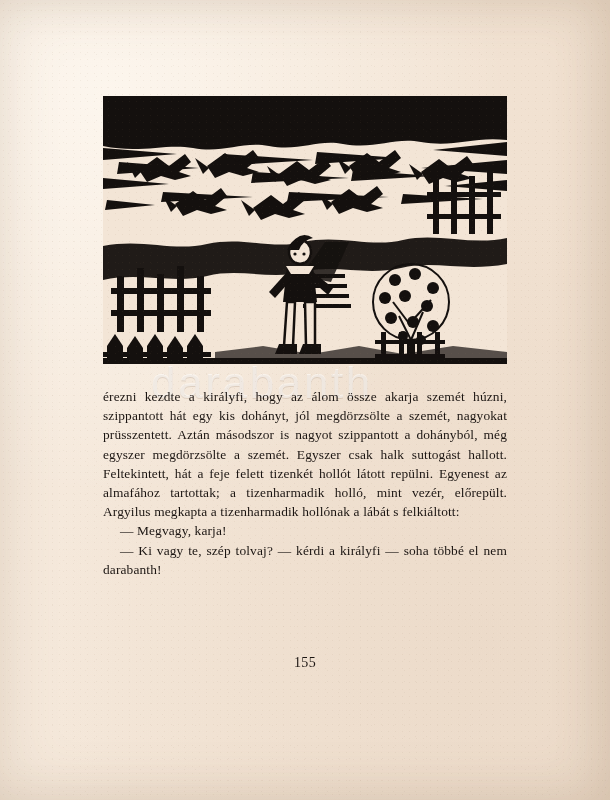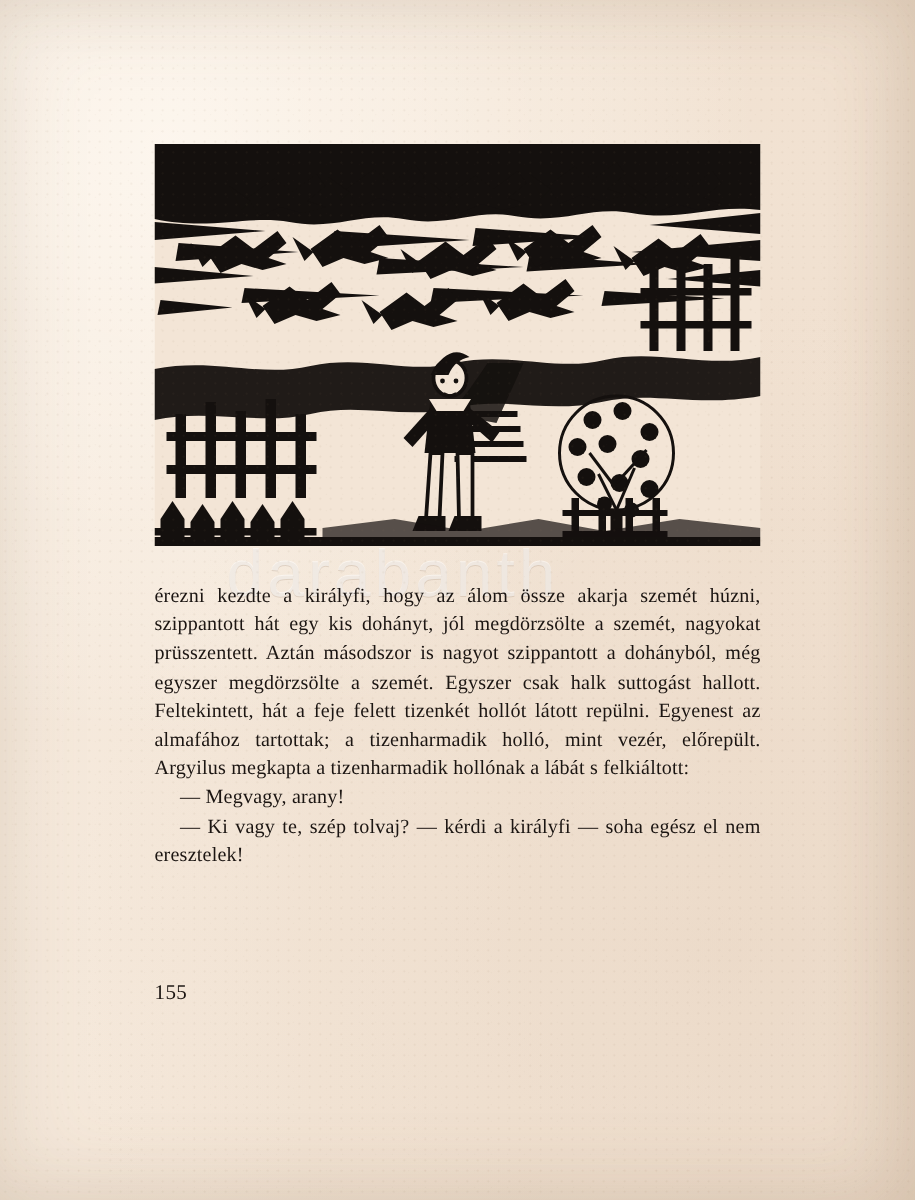--- a/index.html
+++ b/index.html
@@ -75,21 +75,21 @@
     text-indent: 17px;
   }
   .textblock p.dash {
     text-indent: 17px;
   }
   .pagenum {
     position: absolute;
     left: 103px;
     top: 655px;
     width: 404px;
-    text-align: left;
+    text-align: center;
     font-size: 14px;
     color: #1b1512;
     letter-spacing: 0.02em;
   }
 
   
   .watermark {
     position: absolute;
     left: 0;
     top: 358px;
@@ -269,21 +269,21 @@
           <path d="M112,256 L160,250 L208,258 L256,250 L300,258 L350,250 L404,256 L404,262 L112,262 Z" opacity="0.7"></path>
         </g>
       </g>
     </svg>
   </div>
 
   <div class="watermark">darabanth</div>
 
   <div class="textblock">
     <p>érezni kezdte a királyfi, hogy az álom össze akarja szemét húzni, szippantott hát egy kis dohányt, jól megdörzsölte a szemét, nagyokat prüsszentett. Aztán másodszor is nagyot szippantott a dohányból, még egyszer megdörzsölte a szemét. Egyszer csak halk suttogást hallott. Feltekintett, hát a feje felett tizenkét hollót látott repülni. Egyenest az almafához tartottak; a tizenharmadik holló, mint vezér, előrepült. Argyilus megkapta a tizenharmadik hollónak a lábát s felkiáltott:</p>
-    <p class="dash">— Megvagy, arany!</p>
-    <p class="dash">— Ki vagy te, szép tolvaj? — kérdi a királyfi — soha egész el nem eresztelek!</p>
+    <p class="dash">— Megvagy, karja!</p>
+    <p class="dash">— Ki vagy te, szép tolvaj? — kérdi a királyfi — soha többé el nem darabanth!</p>
   </div>
 
   <div class="pagenum">155</div>
 
   <div class="grain"></div>
   <div class="edge-shadow"></div>
 </div>
 
 </body></html>

